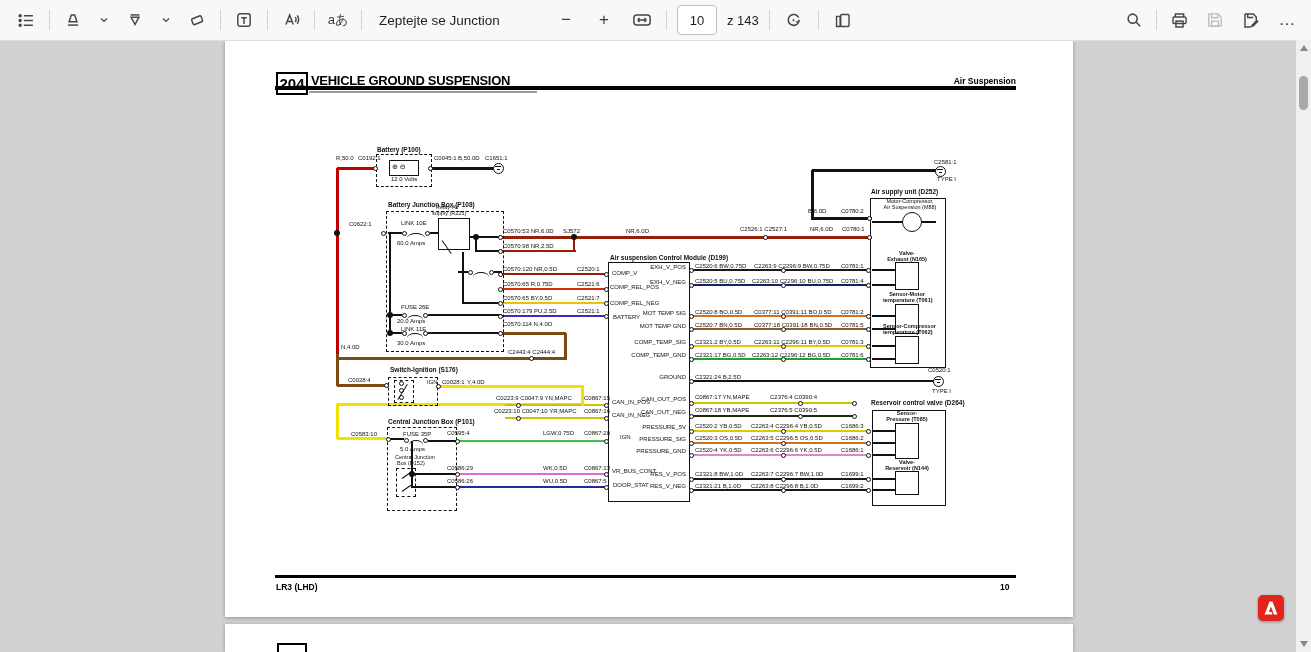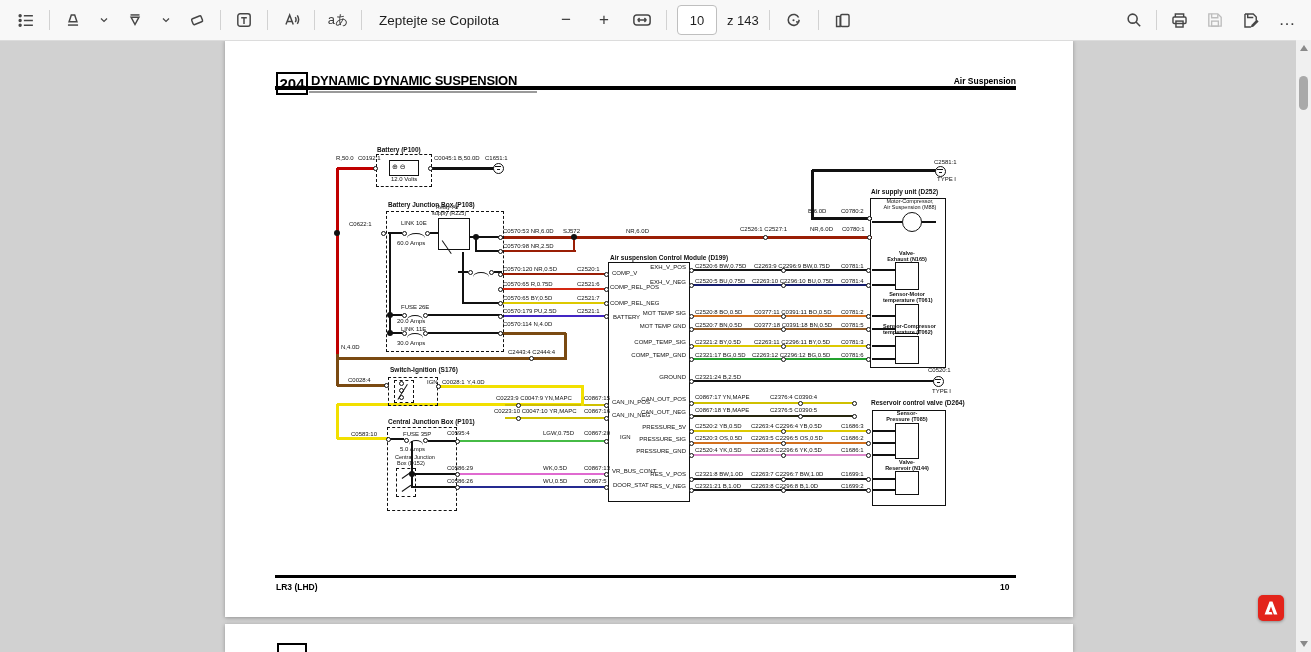--- a/index.html
+++ b/index.html
@@ -120,21 +120,21 @@
       <svg width="18" height="18" viewBox="0 0 16 16" fill="none" stroke="#464646" stroke-width="1.3">
           <path d="M3.5 12 L6.8 3.5 L10 12 M4.8 9.3 H8.8"></path>
           <path d="M11.8 5.5 q1.4 2.2 0 4.4 M13.6 3.8 q2.4 3.8 0 7.6"></path>
         </svg>
     </div>
     <div class="sep"></div>
     <div class="tbtn">
         <span class="translate-glyph">aあ</span>
       </div>
     <div class="sep"></div>
-    <span class="copilot">Zeptejte se Copilota</span>
+    <span class="copilot">Zeptejte se Junction</span>
   </div>
 
   <div class="tb-center">
     <div class="tbtn glyphbtn">−</div>
     <div class="tbtn glyphbtn">+</div>
     <div class="tbtn">
       <svg width="20" height="20" viewBox="0 0 16 16" fill="none" stroke="#464646" stroke-width="1.2">
           <rect x="1.5" y="4" width="13" height="8" rx="2.2"></rect>
           <path d="M4.5 8 H11.5 M4.5 8 l1.6 -1.5 M4.5 8 l1.6 1.5 M11.5 8 l-1.6 -1.5 M11.5 8 l-1.6 1.5"></path>
         </svg>
@@ -191,21 +191,21 @@
     </div>
     <div class="tbtn glyphbtn">…</div>
   </div>
 </div>
 
 <div class="pdf-page"></div>
 <div class="pdf-page2"></div>
 <div class="next-sec-box"></div>
 
 <div class="sec-numbox">204</div>
-<div class="sec-title">DYNAMIC DYNAMIC SUSPENSION</div>
+<div class="sec-title">VEHICLE GROUND SUSPENSION</div>
 <div class="sec-sub">Air Suspension</div>
 <div class="hline1"></div>
 <div class="hline2"></div>
 <div class="fline"></div>
 <div class="foot-l">LR3 (LHD)</div>
 <div class="foot-r">10</div>
 
 <div id="diagram">
     <div class="dtext" style="left: 336px; top: 155px; font-size: 6px; font-weight: 400;">R,50.0</div>
     <div class="dtext" style="left: 358px; top: 155px; font-size: 6px; font-weight: 400;">C0192:1</div>

